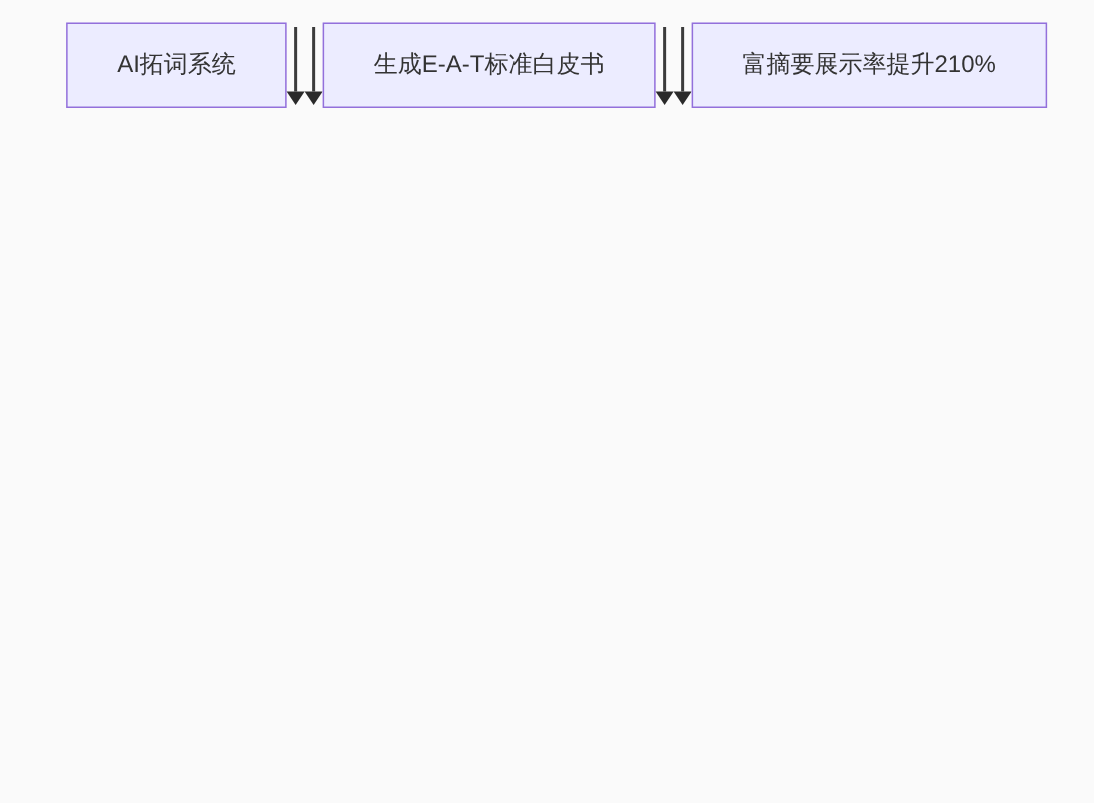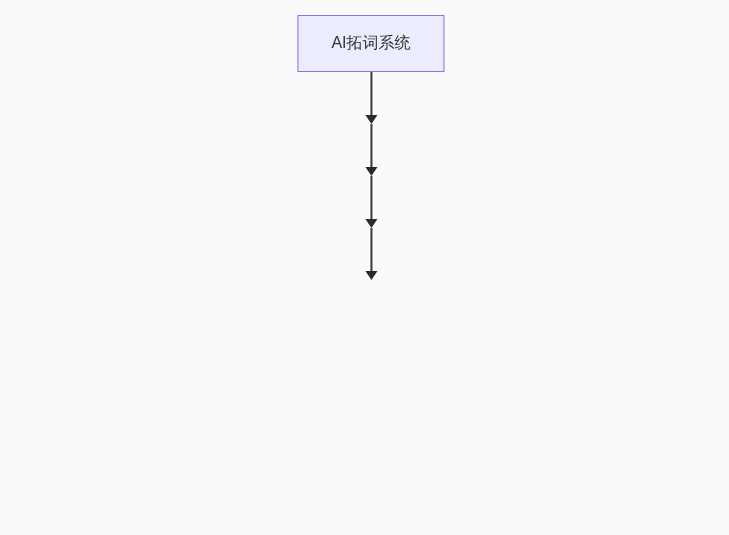--- a/index.html
+++ b/index.html
@@ -9,21 +9,21 @@
     background: #fafafa;
     overflow: hidden;
     font-family: "Liberation Sans", "DejaVu Sans", sans-serif;
   }
   .diagram {
     position: absolute;
     left: 371px;
     top: 15px;
     transform: translateX(-50%);
     display: flex;
-    flex-direction: column;
+    flex-direction: row;
     align-items: center;
   }
   .node {
     background: #ECECFF;
     border: 1px solid #9370DB;
     height: 57px;
     padding: 0 33px;
     display: flex;
     align-items: center;
     justify-content: center;
@@ -63,26 +63,32 @@
     <div class="arrow-line"></div>
     <div class="arrow-head"></div>
   </div>
 
 
   <div class="edge">
     <div class="arrow-line"></div>
     <div class="arrow-head"></div>
   </div>
 
+  <div class="node">
+    <span>生成E-A-T标准白皮书</span>
+  </div>
 
   <div class="edge">
     <div class="arrow-line"></div>
     <div class="arrow-head"></div>
   </div>
 
 
   <div class="edge">
     <div class="arrow-line"></div>
     <div class="arrow-head"></div>
   </div>
 
+  <div class="node">
+    <span>富摘要展示率提升210%</span>
+  </div>
 
 </div>
 
 </body></html>

